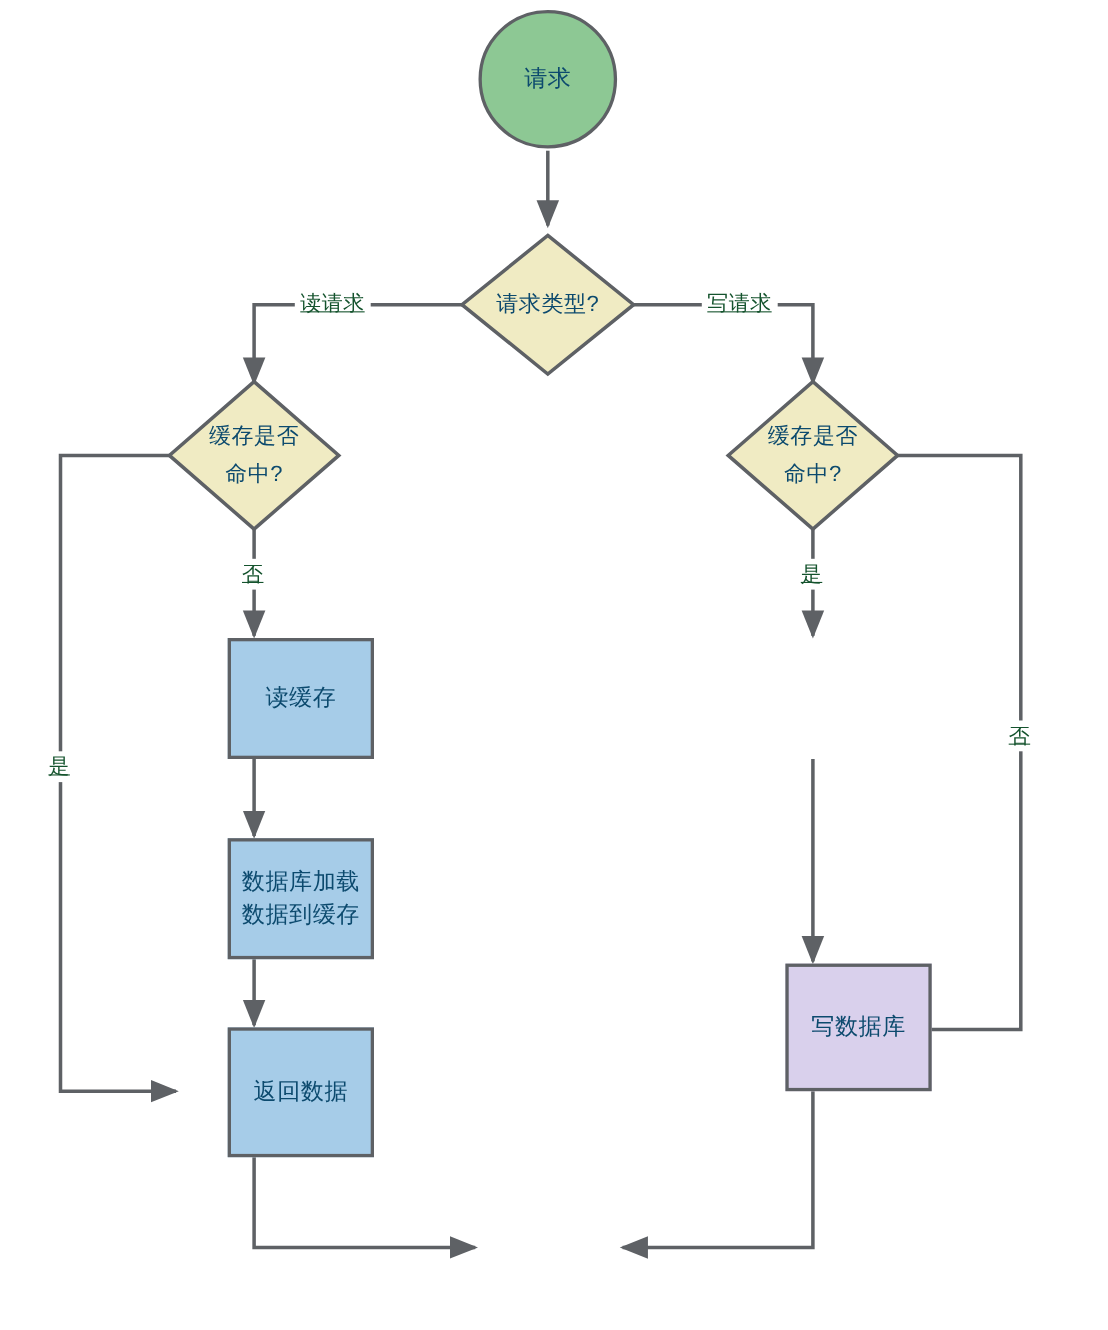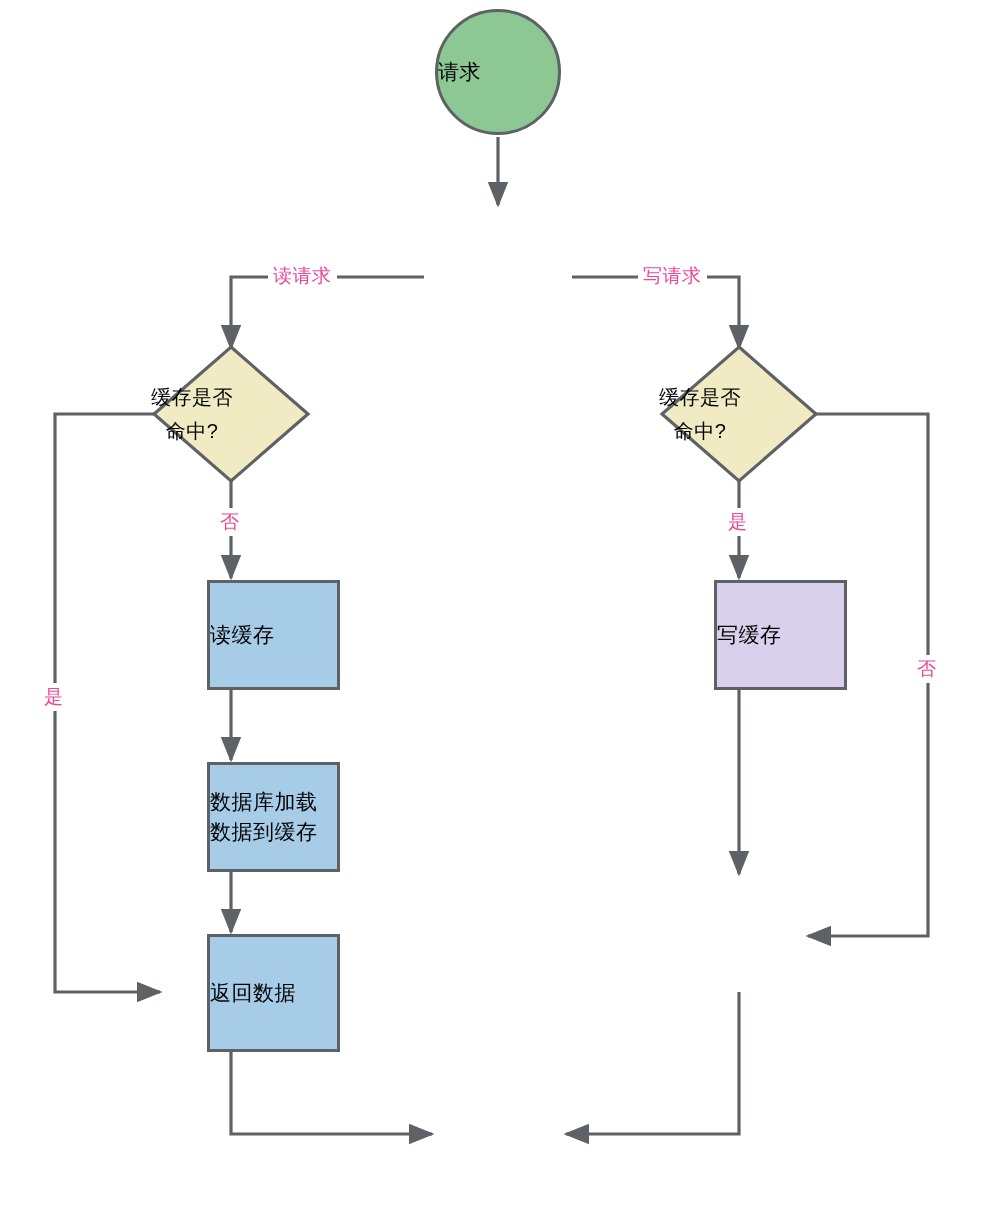--- a/index.html
+++ b/index.html
@@ -25,22 +25,23 @@
     left: 0;
     top: 0;
     width: 1007px;
     height: 1209px;
   }
   .node {
     position: absolute;
     box-sizing: border-box;
     display: flex;
     align-items: center;
+    justify-content: center;
     text-align: center;
-    color: #000000;
+    color: #0c4a6e;
     line-height: 1.45;
     letter-spacing: 0.5px;
   }
   .node-terminal {
     border-radius: 50%;
     border: 3px solid #5e6165;
     font-size: 21px;
   }
   .node-process {
     border: 3px solid #5e6165;
@@ -61,25 +62,26 @@
   }
   .decision-label {
     position: relative;
     z-index: 2;
     white-space: pre-line;
     line-height: 1.7;
   }
   .edge-label {
     position: absolute;
     font-size: 19px;
-    color: #ec4899;
+    color: #14532d;
     background: #ffffff;
     padding: 1px 5px;
     white-space: nowrap;
     letter-spacing: 0.5px;
+    text-decoration: underline;
   }
   .box-label {
     white-space: pre-line;
   }
 </style>
 </head>
 <body>
 
 <div id="flow-root">
 
@@ -114,20 +116,26 @@
       <path d="M739,690 L739,874" marker-end="url(#arrow)"></path>
 
       <path d="M739,992 L739,1134 L566,1134" marker-end="url(#arrow)"></path>
     </g>
   </svg>
 
   <div class="node node-terminal" style="left:435px; top:9px; width:126px; height:126px; background:#8dc894;">
     <span>请求</span>
   </div>
 
+  <div class="node node-decision" style="left:417px; top:211px; width:162px; height:132px;">
+    <svg class="diamond-shape" viewBox="0 0 162 132" preserveAspectRatio="none">
+      <polygon points="81,3 159,66 81,129 3,66" fill="#f0ebc3" stroke="#5e6165" stroke-width="3.2"></polygon>
+    </svg>
+    <span class="decision-label">请求类型?</span>
+  </div>
 
   <div class="node node-decision" style="left:151px; top:344px; width:160px; height:140px;">
     <svg class="diamond-shape" viewBox="0 0 160 140" preserveAspectRatio="none">
       <polygon points="80,3 157,70 80,137 3,70" fill="#f0ebc3" stroke="#5e6165" stroke-width="3.2"></polygon>
     </svg>
     <span class="decision-label">缓存是否
 命中?</span>
   </div>
 
   <div class="node node-decision" style="left:659px; top:344px; width:160px; height:140px;">
@@ -144,24 +152,24 @@
 
   <div class="node node-process" style="left:165px; top:934px; width:133px; height:118px; background:#a6cce8;">
     <span class="box-label">返回数据</span>
   </div>
 
   <div class="node node-process" style="left:165px; top:762px; width:133px; height:110px; background:#a6cce8;">
     <span class="box-label">数据库加载
 数据到缓存</span>
   </div>
 
-  <div class="node node-process" style="left:672px; top:580px; width:133px; height:110px; background:#d9d0ec;">
-    <span class="box-label">写缓存</span>
+
+  <div class="node node-process" style="left:672px; top:876px; width:133px; height:116px; background:#d9d0ec;">
+    <span class="box-label">写数据库</span>
   </div>
-
 
 
   <div class="edge-label" style="left:268px; top:262px;">读请求</div>
 
   <div class="edge-label" style="left:638px; top:262px;">写请求</div>
 
   <div class="edge-label" style="left:215px; top:508px;">否</div>
 
   <div class="edge-label" style="left:39px; top:683px;">是</div>
 

